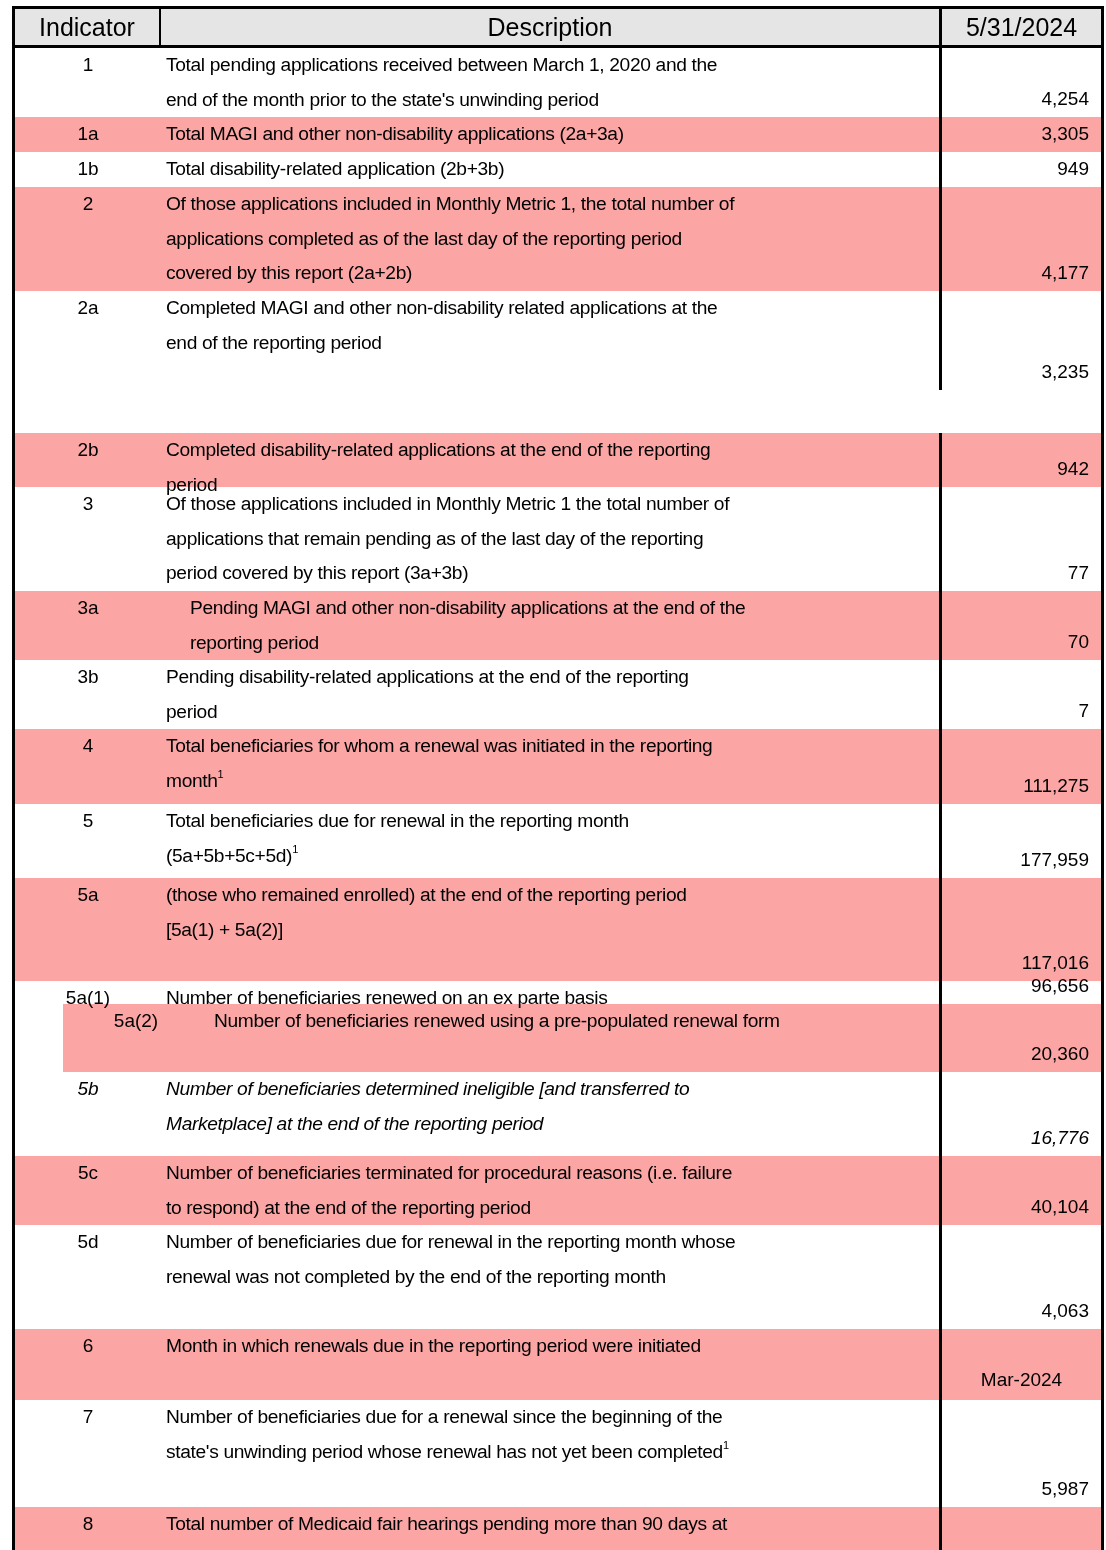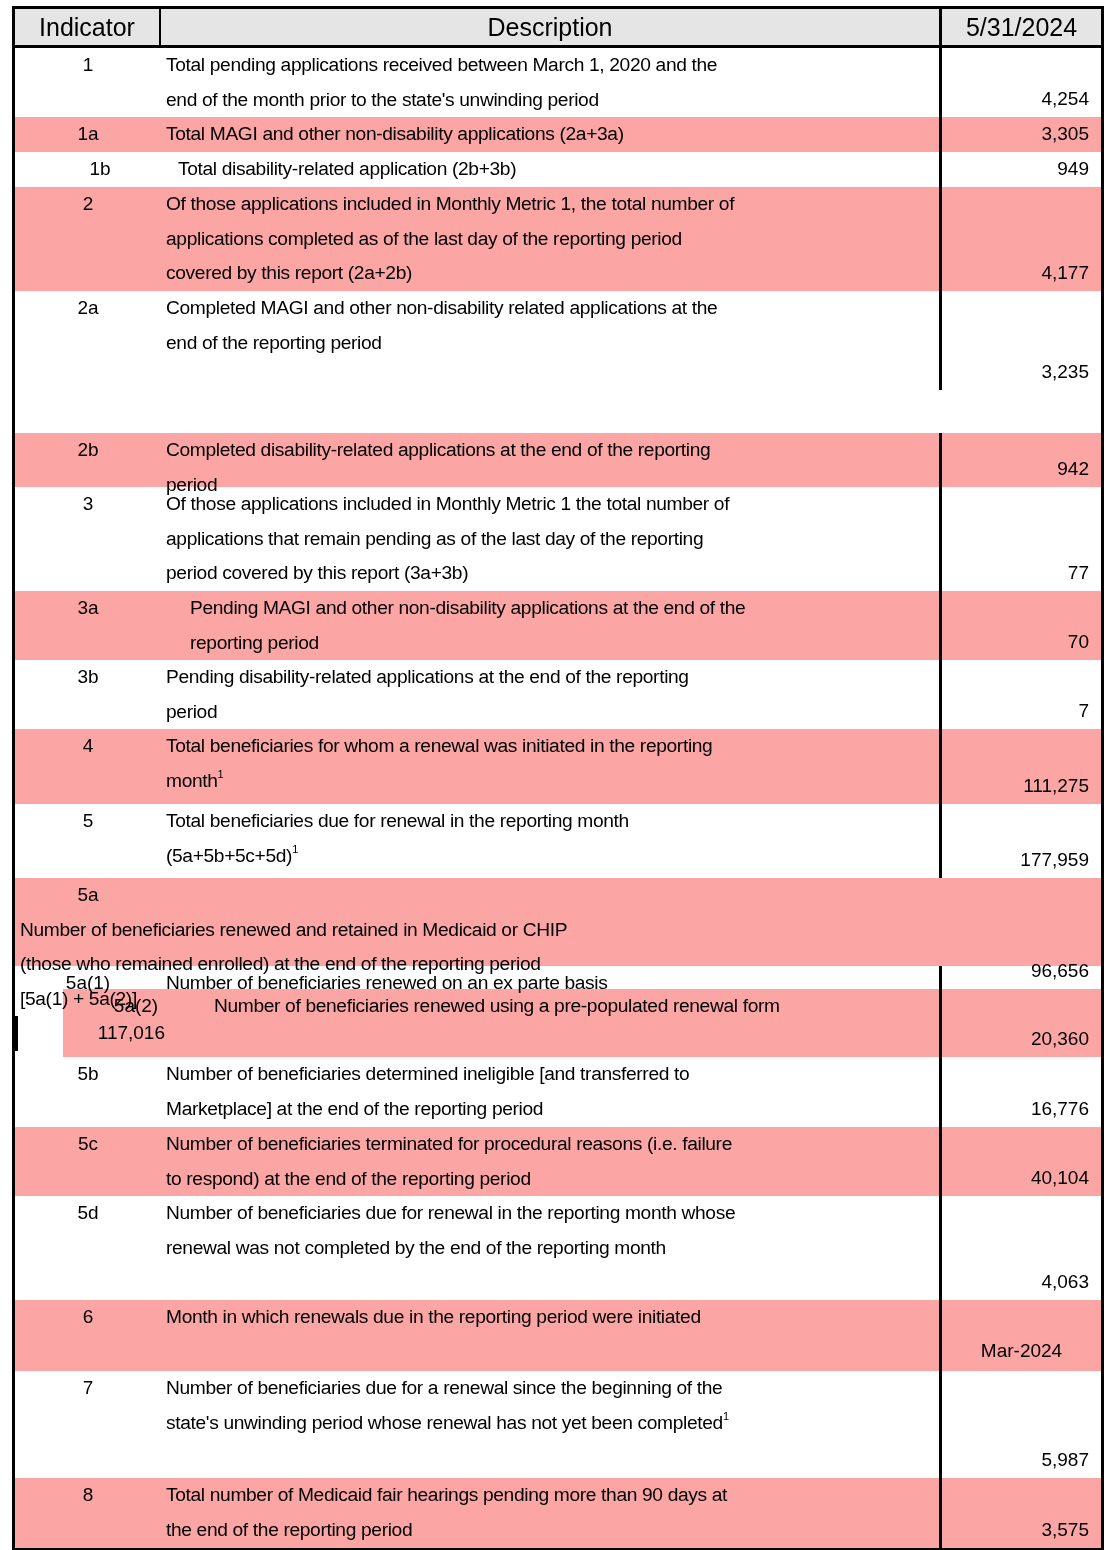--- a/index.html
+++ b/index.html
@@ -47,21 +47,21 @@
       </div>
       <div class="row band" style="height: 35px;">
         <div class="c-ind">1a</div>
         <div class="c-desc">
           <span class="line"><span>Total MAGI and other non-disability applications (2a+3a)</span></span>
         </div>
         <div class="c-val">
           <span>3,305</span>
         </div>
       </div>
-      <div class="row" style="height: 35px; padding-left: 12px;">
+      <div class="row" style="height: 35px;">
         <div class="c-ind">1b</div>
         <div class="c-desc">
           <span class="line"><span>Total disability-related application (2b+3b)</span></span>
         </div>
         <div class="c-val">
           <span>949</span>
         </div>
       </div>
       <div class="row band" style="height: 104px;">
         <div class="c-ind">2</div>
@@ -138,24 +138,23 @@
       <div class="row" style="height: 74px;">
         <div class="c-ind">5</div>
         <div class="c-desc">
           <span class="line"><span>Total beneficiaries due for renewal in the reporting month</span></span>
           <span class="line"><span>(5a+5b+5c+5d)</span><sup>1</sup></span>
         </div>
         <div class="c-val">
           <span>177,959</span>
         </div>
       </div>
-      <div class="row band" style="height: 88px; flex-direction: column;">
+      <div class="row band" style="height: 103px;">
         <div class="c-ind">5a</div>
         <div class="c-desc">
-          <span class="line"><span>Number of beneficiaries renewed and retained in Medicaid or CHIP</span></span>
           <span class="line"><span>(those who remained enrolled) at the end of the reporting period</span></span>
           <span class="line"><span>[5a(1) + 5a(2)]</span></span>
         </div>
         <div class="c-val">
           <span>117,016</span>
         </div>
       </div>
       <div class="row" style="height: 23px;">
         <div class="c-ind">5a(1)</div>
         <div class="c-desc">
@@ -167,21 +166,21 @@
       </div>
       <div class="row band" style="height: 68px; margin-left: 48px;">
         <div class="c-ind">5a(2)</div>
         <div class="c-desc">
           <span class="line"><span>Number of beneficiaries renewed using a pre-populated renewal form</span></span>
         </div>
         <div class="c-val">
           <span>20,360</span>
         </div>
       </div>
-      <div class="row" style="height: 70px;">
+      <div class="row" style="height: 84px; font-style: italic;">
         <div class="c-ind">5b</div>
         <div class="c-desc">
           <span class="line"><span>Number of beneficiaries determined ineligible [and transferred to</span></span>
           <span class="line"><span>Marketplace] at the end of the reporting period</span></span>
         </div>
         <div class="c-val">
           <span>16,776</span>
         </div>
       </div>
       <div class="row band" style="height: 69px;">

